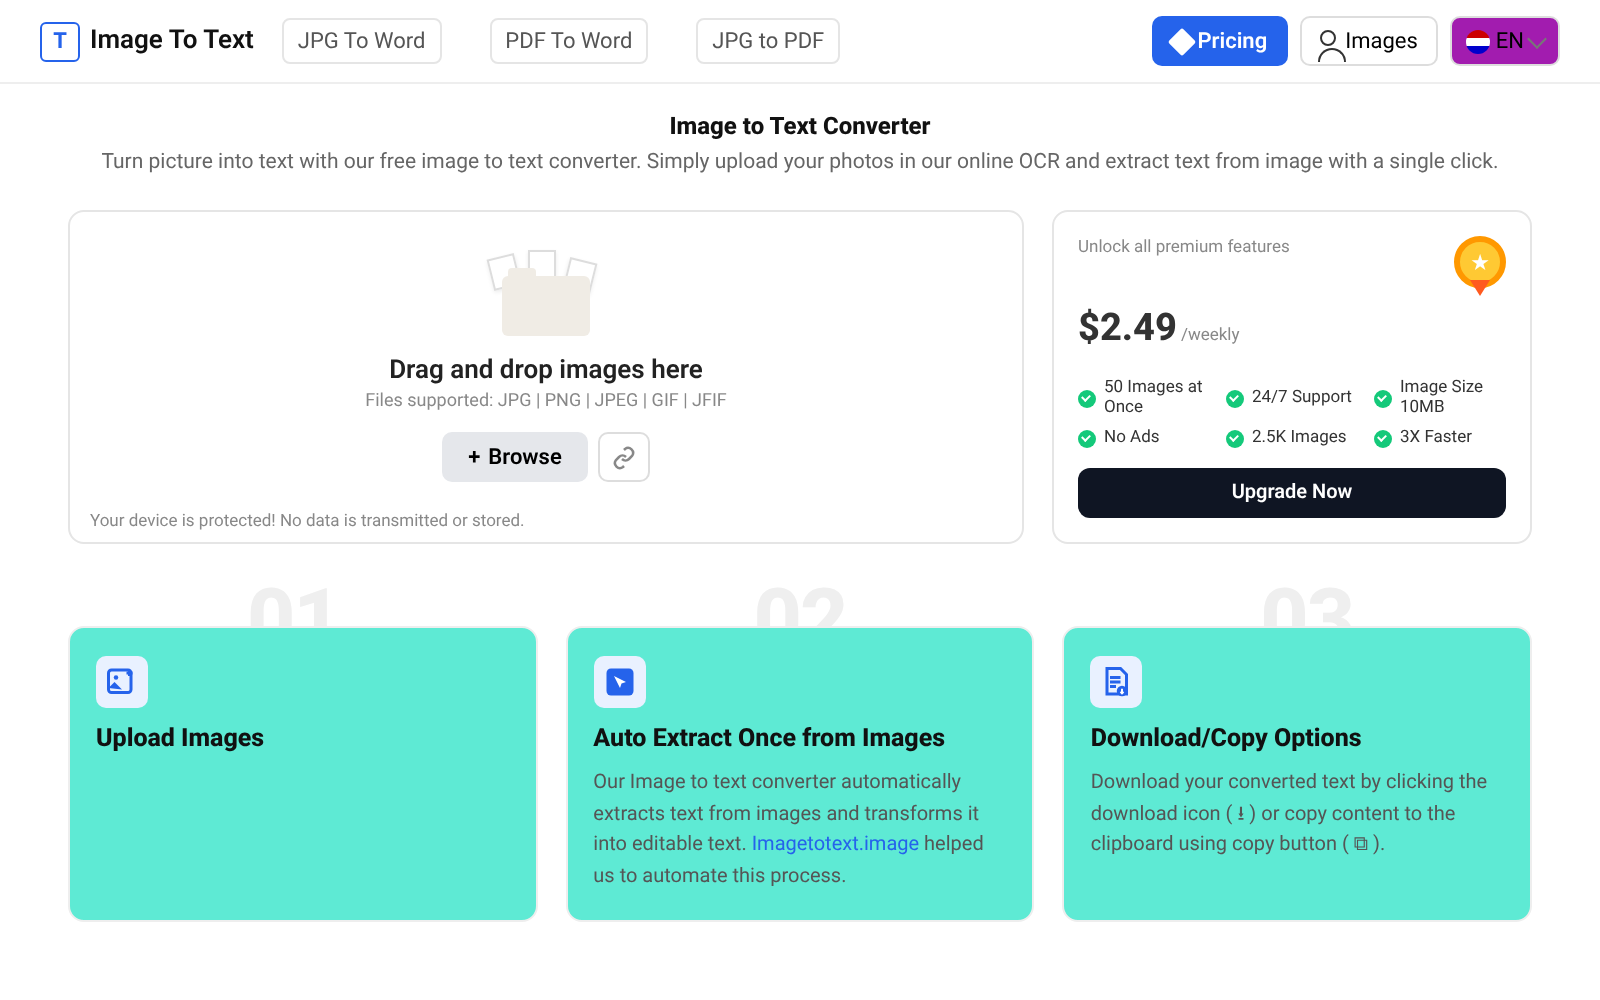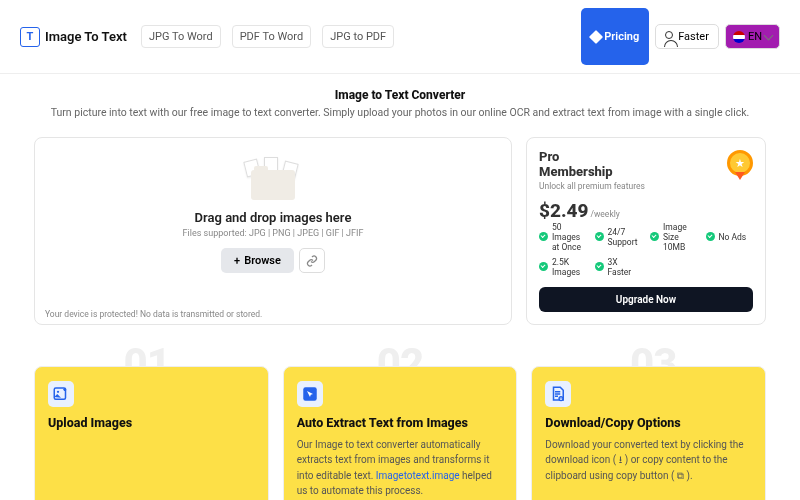--- a/index.html
+++ b/index.html
@@ -1,24 +1,24 @@
 <!DOCTYPE html>
 <html><head>
 <meta charset="utf-8">
 <style>
 *{box-sizing:border-box;margin:0;padding:0;font-family:-apple-system,BlinkMacSystemFont,'Segoe UI',Roboto,sans-serif}
 body{background:#fff;width:800px;height:500px;overflow:hidden;font-size:11px;color:#333}
 .topbar{display:flex;align-items:center;justify-content:space-between;padding:8px 20px;border-bottom:1px solid #eee}
 .topbar-left{display:flex;align-items:center;gap:4px}
 .logo{display:flex;align-items:center;gap:5px;font-weight:600;font-size:13px;color:#111}
 .logo-icon{width:20px;height:20px;border:1.5px solid #2563eb;border-radius:3px;display:flex;align-items:center;justify-content:center;color:#2563eb;font-weight:700;font-size:11px}
-.navitem{padding:4px 7px;font-size:11px;color:#555;border:1px solid #e5e5e5;border-radius:4px;cursor:pointer;margin-left:7px}
+.navitem{padding:4px 7px;font-size:11px;color:#555;border:1px solid #e5e5e5;border-radius:4px;cursor:pointer;margin-left:20px}
 .navitem:first-of-type{margin-left:10px}
 .topbar-right{display:flex;align-items:center;gap:6px}
-.btn-pricing{background:#2563eb;color:#fff;border:none;padding:22px 10px;border-radius:5px;font-size:11px;font-weight:600;cursor:pointer;display:flex;align-items:center;gap:3px}
+.btn-pricing{background:#2563eb;color:#fff;border:none;padding:6px 10px;border-radius:5px;font-size:11px;font-weight:600;cursor:pointer;display:flex;align-items:center;gap:3px}
 .btn-login{border:1px solid #ddd;background:#fff;padding:5px 9px;border-radius:5px;font-size:11px;cursor:pointer;display:flex;align-items:center;gap:3px}
 .btn-lang{border:1px solid #ddd;background:#a21caf;padding:5px 7px;border-radius:5px;font-size:11px;cursor:pointer;display:flex;align-items:center;gap:3px}
 .flag{width:12px;height:12px;border-radius:50%;background:linear-gradient(180deg,#c00 0 33%,#fff 33% 66%,#00c 66%)}
 .chev{width:7px;height:7px;border-right:1.5px solid #777;border-bottom:1.5px solid #777;transform:rotate(45deg);margin-top:-3px}
 .hero{text-align:center;padding:14px 0 8px}
 .hero h1{font-size:12px;font-weight:800;color:#111;margin-bottom:4px}
 .hero p{font-size:10.5px;color:#666}
 .mainrow{display:flex;gap:14px;padding:10px 34px 0}
 .dropbox{flex:1;border:1px solid #e5e5e5;border-radius:8px;padding:14px;text-align:center;position:relative}
 .dropbox-inner{padding:8px 0 10px}
@@ -37,29 +37,29 @@
 .privacy{position:absolute;bottom:5px;left:10px;font-size:8.5px;color:#888}
 .promo{width:240px;border:1px solid #e5e5e5;border-radius:8px;padding:12px;position:relative}
 .pro-head{display:flex;justify-content:space-between;align-items:flex-start}
 .pro-title{font-size:13px;font-weight:800;line-height:1.15}
 .pro-sub{font-size:8.5px;color:#888;margin-top:1px}
 .ribbon{width:26px;height:26px;border-radius:50%;background:#ffc933;border:3px solid #ff9800;display:flex;align-items:center;justify-content:center;color:#fff;font-size:11px;position:relative}
 .ribbon::after{content:"";position:absolute;bottom:-7px;left:5px;border-left:5px solid transparent;border-right:5px solid transparent;border-top:8px solid #ff5a1f}
 .price-row{margin-top:8px;display:flex;align-items:baseline;gap:2px}
 .price{font-size:19px;font-weight:800}
 .period{font-size:8.5px;color:#888}
-.featgrid{display:grid;grid-template-columns:1fr 1fr 1fr 1fr;gap:5px 8px;margin-top:0}
+.featgrid{display:grid;grid-template-columns:1fr 1fr 1fr;gap:5px 8px;margin-top:14px}
 .feat{display:flex;align-items:center;gap:4px;font-size:8.5px;color:#333}
 .check{width:9px;height:9px;border-radius:50%;background:#14c97a;position:relative;flex-shrink:0}
 .check::after{content:"";position:absolute;left:2px;top:2px;width:3px;height:2px;border-left:1.5px solid #fff;border-bottom:1.5px solid #fff;transform:rotate(-45deg)}
 .btn-upgrade{display:block;width:100%;margin-top:10px;background:#0f1523;color:#fff;border:none;padding:7px 0;border-radius:6px;font-size:10px;font-weight:600;cursor:pointer}
 .steps{position:relative;margin-top:14px}
 .bignums{display:flex;justify-content:space-around;font-size:42px;font-weight:800;color:#efefef;letter-spacing:-1px;padding:0 20px}
 .cards{display:flex;gap:14px;padding:0 34px;margin-top:-22px;position:relative}
-.card{flex:1;border:1px solid #eee;border-radius:8px;padding:14px 13px;background:#fde047}
+.card{flex:1;border:1px solid #eee;border-radius:8px;padding:14px 13px;background:#5eead4}
 .card-icon{width:26px;height:26px;background:#e9f1ff;border-radius:5px;display:flex;align-items:center;justify-content:center;margin-bottom:8px;color:#2563eb}
 .card h3{font-size:12.5px;font-weight:800;margin-bottom:7px;color:#111}
 .card p{font-size:10px;line-height:1.55;color:#555}
 .link-inline{color:#2563eb}
 .person{width:8px;height:8px;border-radius:50%;border:1.5px solid #333;display:block;position:relative}
 .person::after{content:"";position:absolute;top:8px;left:-2px;width:12px;height:6px;border:1.5px solid #333;border-bottom:none;border-radius:7px 7px 0 0}
 .diamond{width:10px;height:10px;transform:rotate(45deg);background:#fff;border-radius:1px}
 svg{display:block}
 </style>
 </head>
@@ -77,21 +77,21 @@
   </div>
   <div class="topbar-right">
     <button class="btn-pricing">
       <span class="diamond"></span>
       <span>Pricing</span>
     </button>
     <button class="btn-login">
       <span style="position:relative;width:10px;height:12px">
           <span class="person"></span>
         </span>
-      <span>Faster</span>
+      <span>Images</span>
     </button>
     <button class="btn-lang">
       <span class="flag"></span>
       <span>EN</span>
       <span class="chev"></span>
     </button>
   </div>
 </div>
 
 <div class="hero">
@@ -122,21 +122,20 @@
             </svg>
         </button>
       </div>
     </div>
     <div class="privacy">Your device is protected! No data is transmitted or stored.</div>
   </div>
 
   <div class="promo">
     <div class="pro-head">
       <div>
-        <div class="pro-title"><span>Pro</span><br><span>Membership</span></div>
         <div class="pro-sub">Unlock all premium features</div>
       </div>
       <div class="ribbon">★</div>
     </div>
     <div class="price-row">
       <span class="price">$2.49</span>
       <span class="period">/weekly</span>
     </div>
     <div class="featgrid">
       <div class="feat">
@@ -186,21 +185,21 @@
       </div>
       <h3>Upload Images</h3>
     </div>
     <div class="card">
       <div class="card-icon">
         <svg width="18" height="18" viewBox="0 0 24 24" fill="#2563eb">
             <rect x="3" y="3" width="18" height="18" rx="3" fill="#2563eb"></rect>
             <path d="M8 8l8 4-3 1-1 3-4-8z" fill="#fff"></path>
           </svg>
       </div>
-      <h3>Auto Extract Text from Images</h3>
+      <h3>Auto Extract Once from Images</h3>
       <p><span>Our Image to text converter automatically extracts text from images and transforms it into editable text. </span><span class="link-inline">Imagetotext.image</span><span> helped us to automate this process.</span></p>
     </div>
     <div class="card">
       <div class="card-icon">
         <svg width="18" height="18" viewBox="0 0 24 24" fill="none" stroke="#2563eb" stroke-width="2">
             <path d="M6 3h9l4 4v13H6z"></path>
             <path d="M8 9h7M8 12h7M8 15h4"></path>
             <circle cx="16" cy="18" r="3.5" fill="#2563eb" stroke="none"></circle>
             <path d="M16 16.5v3m-1-1l1 1 1-1" stroke="#fff" stroke-width="1.3"></path>
           </svg>

